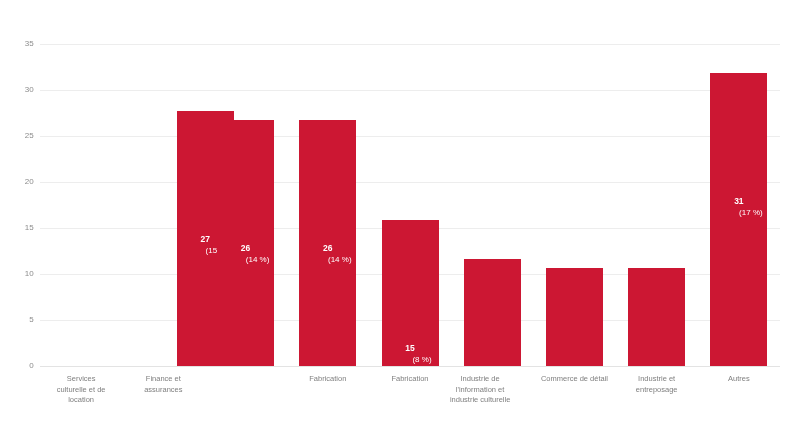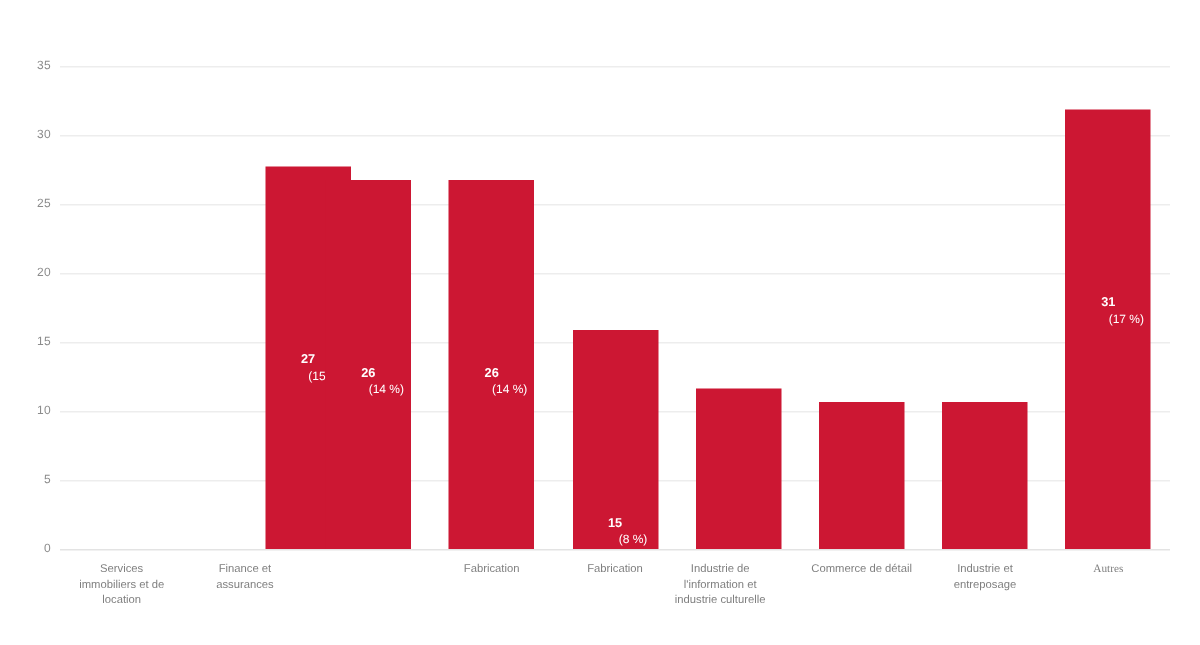--- a/index.html
+++ b/index.html
@@ -201,21 +201,21 @@
         <div class="bar-label" style="bottom: 148.48px;">
           <span class="val">31</span>
           <span class="pct">(17 %)</span>
         </div>
       </div>
     </div>
 
   <div id="x-axis">
       <div class="x-tick" style="left: 0px; width: 82.2222px; color: rgb(127, 127, 127);">
         <div>Services</div>
-        <div>immobiliers et de</div>
+        <div>culturelle et de</div>
         <div>location</div>
       </div>
       <div class="x-tick" style="left: 82.2222px; width: 82.2222px; color: rgb(127, 127, 127);">
         <div>Finance et</div>
         <div>assurances</div>
       </div>
       <div class="x-tick" style="left: 246.667px; width: 82.2222px; color: rgb(127, 127, 127);">
         <div>Fabrication</div>
       </div>
       <div class="x-tick" style="left: 328.889px; width: 82.2222px; color: rgb(127, 127, 127);">
@@ -226,18 +226,18 @@
         <div>l'information et</div>
         <div>industrie culturelle</div>
       </div>
       <div class="x-tick" style="left: 493.333px; width: 82.2222px; color: rgb(127, 127, 127);">
         <div>Commerce de détail</div>
       </div>
       <div class="x-tick" style="left: 575.556px; width: 82.2222px; color: rgb(127, 127, 127);">
         <div>Industrie et</div>
         <div>entreposage</div>
       </div>
-      <div class="x-tick" style="left: 657.778px; width: 82.2222px; color: rgb(127, 127, 127); font-family: Liberation Serif, serif;">
+      <div class="x-tick" style="left: 657.778px; width: 82.2222px; color: rgb(127, 127, 127);">
         <div>Autres</div>
       </div>
     </div>
 
 </div>
 
 </body></html>

